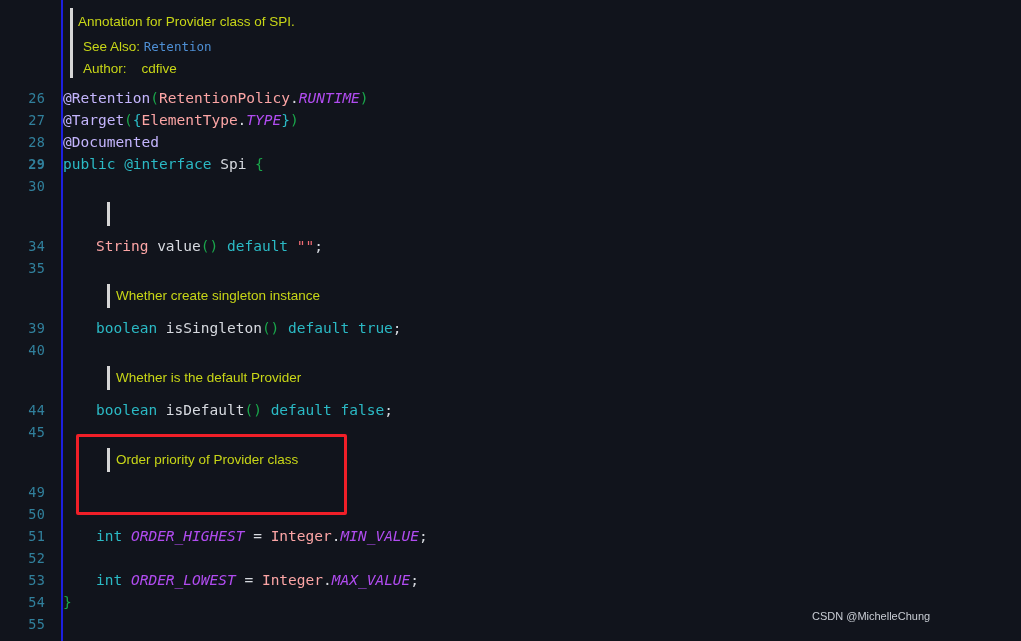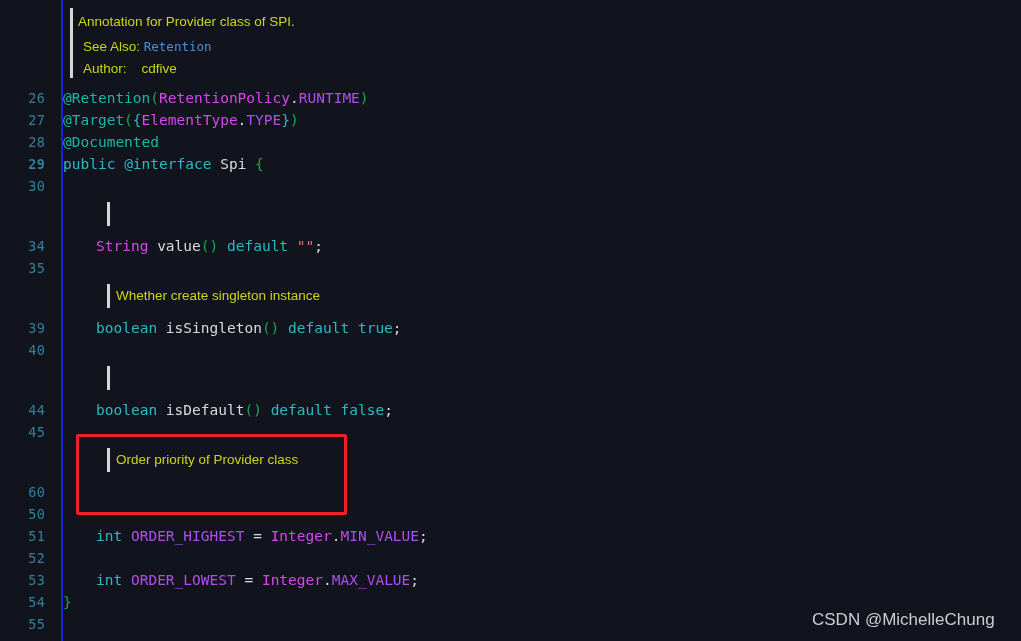--- a/index.html
+++ b/index.html
@@ -76,23 +76,23 @@
     line-height: 20px;
   }
   .doc-text .mono-link {
     font-family: "DejaVu Sans Mono", "Liberation Mono", monospace;
     font-size: 12.5px;
     color: #4e8fd4;
   }
 
   
   .kw      { color: #2bbac5; }           
-  .ann     { color: #14b8a6; }           
-  .type    { color: #d946ef; }           
-  .const   { color: #b14cf0; }  
+  .ann     { color: #c4b5fd; }           
+  .type    { color: #fca5a5; }           
+  .const   { color: #b14cf0; font-style: italic; }  
   .ident   { color: #d7dae0; }           
   .paren   { color: #1aa64b; }           
   .curly   { color: #2bbac5; }           
   .punct   { color: #d7dae0; }           
   .str     { color: #ef6b73; }           
   .num     { color: #d9b400; }           
   .op      { color: #d7dae0; }           
 
   
   .redbox {
@@ -101,21 +101,21 @@
     border-radius: 2px;
     box-sizing: border-box;
     background: transparent;
     pointer-events: none;
   }
 
   
   .watermark {
     position: absolute;
     font-family: "Liberation Sans", "DejaVu Sans", sans-serif;
-    font-size: 17px;
+    font-size: 11px;
     color: #c9cdd4;
     white-space: pre;
   }
 </style>
 </head>
 <body>
 
 <div id="app">
 
   <div class="gutter" id="gutter">
@@ -123,21 +123,21 @@
       <div class="lnum" style="top: 109px;">27</div>
       <div class="lnum" style="top: 131px;">28</div>
       <div class="lnum" style="top: 153px; font-weight: bold;">29</div>
       <div class="lnum" style="top: 175px; text-align: right;">30</div>
       <div class="lnum" style="top: 235px;">34</div>
       <div class="lnum" style="top: 257px;">35</div>
       <div class="lnum" style="top: 317px;">39</div>
       <div class="lnum" style="top: 339px;">40</div>
       <div class="lnum" style="top: 399px; text-align: right;">44</div>
       <div class="lnum" style="top: 421px;">45</div>
-      <div class="lnum" style="top: 481px;">60</div>
+      <div class="lnum" style="top: 481px;">49</div>
       <div class="lnum" style="top: 503px;">50</div>
       <div class="lnum" style="top: 525px;">51</div>
       <div class="lnum" style="top: 547px;">52</div>
       <div class="lnum" style="top: 569px;">53</div>
       <div class="lnum" style="top: 591px;">54</div>
       <div class="lnum" style="top: 613px;">55</div>
     </div>
   <div class="gutter-rule"></div>
 
   <div class="code" id="code-area">
@@ -152,20 +152,21 @@
       <div class="line" style="top: 569px; left: 33px;"><span class="kw">int</span><span class="punct"> </span><span class="const">ORDER_LOWEST</span><span class="punct"> </span><span class="op">=</span><span class="punct"> </span><span class="type">Integer</span><span class="punct">.</span><span class="const">MAX_VALUE</span><span class="punct">;</span></div>
       <div class="line" style="top: 591px; left: 0px;"><span class="paren">}</span></div>
       <div class="doc-bar" style="top: 8px; left: 7px; height: 70px;"></div>
       <div class="doc-text" style="top: 12px; left: 15px;">Annotation for Provider class of SPI.</div>
       <div class="doc-text" style="top: 37px; left: 20px;"><span>See Also: </span><span class="mono-link">Retention</span></div>
       <div class="doc-text" style="top: 59px; left: 20px;"><span>Author: </span><span>   cdfive</span></div>
       <div class="doc-bar" style="top: 202px; left: 44px; height: 24px;"></div>
       <div class="doc-bar" style="top: 284px; left: 44px; height: 24px;"></div>
       <div class="doc-text" style="top: 286px; left: 53px; text-align: right;">Whether create singleton instance</div>
       <div class="doc-bar" style="top: 366px; left: 44px; height: 24px;"></div>
+      <div class="doc-text" style="top: 368px; left: 53px;">Whether is the default Provider</div>
       <div class="doc-bar" style="top: 448px; left: 44px; height: 24px;"></div>
       <div class="doc-text" style="top: 450px; left: 53px;">Order priority of Provider class</div>
     </div>
 
   <div class="redbox" id="redbox" style="left: 76px; top: 434px; width: 271px; height: 81px; border-color: rgb(240, 31, 40);"></div>
 
   <div class="watermark" id="watermark" style="left: 812px; top: 610px; color: rgb(201, 205, 212);">CSDN @MichelleChung</div>
 
 </div>
 

